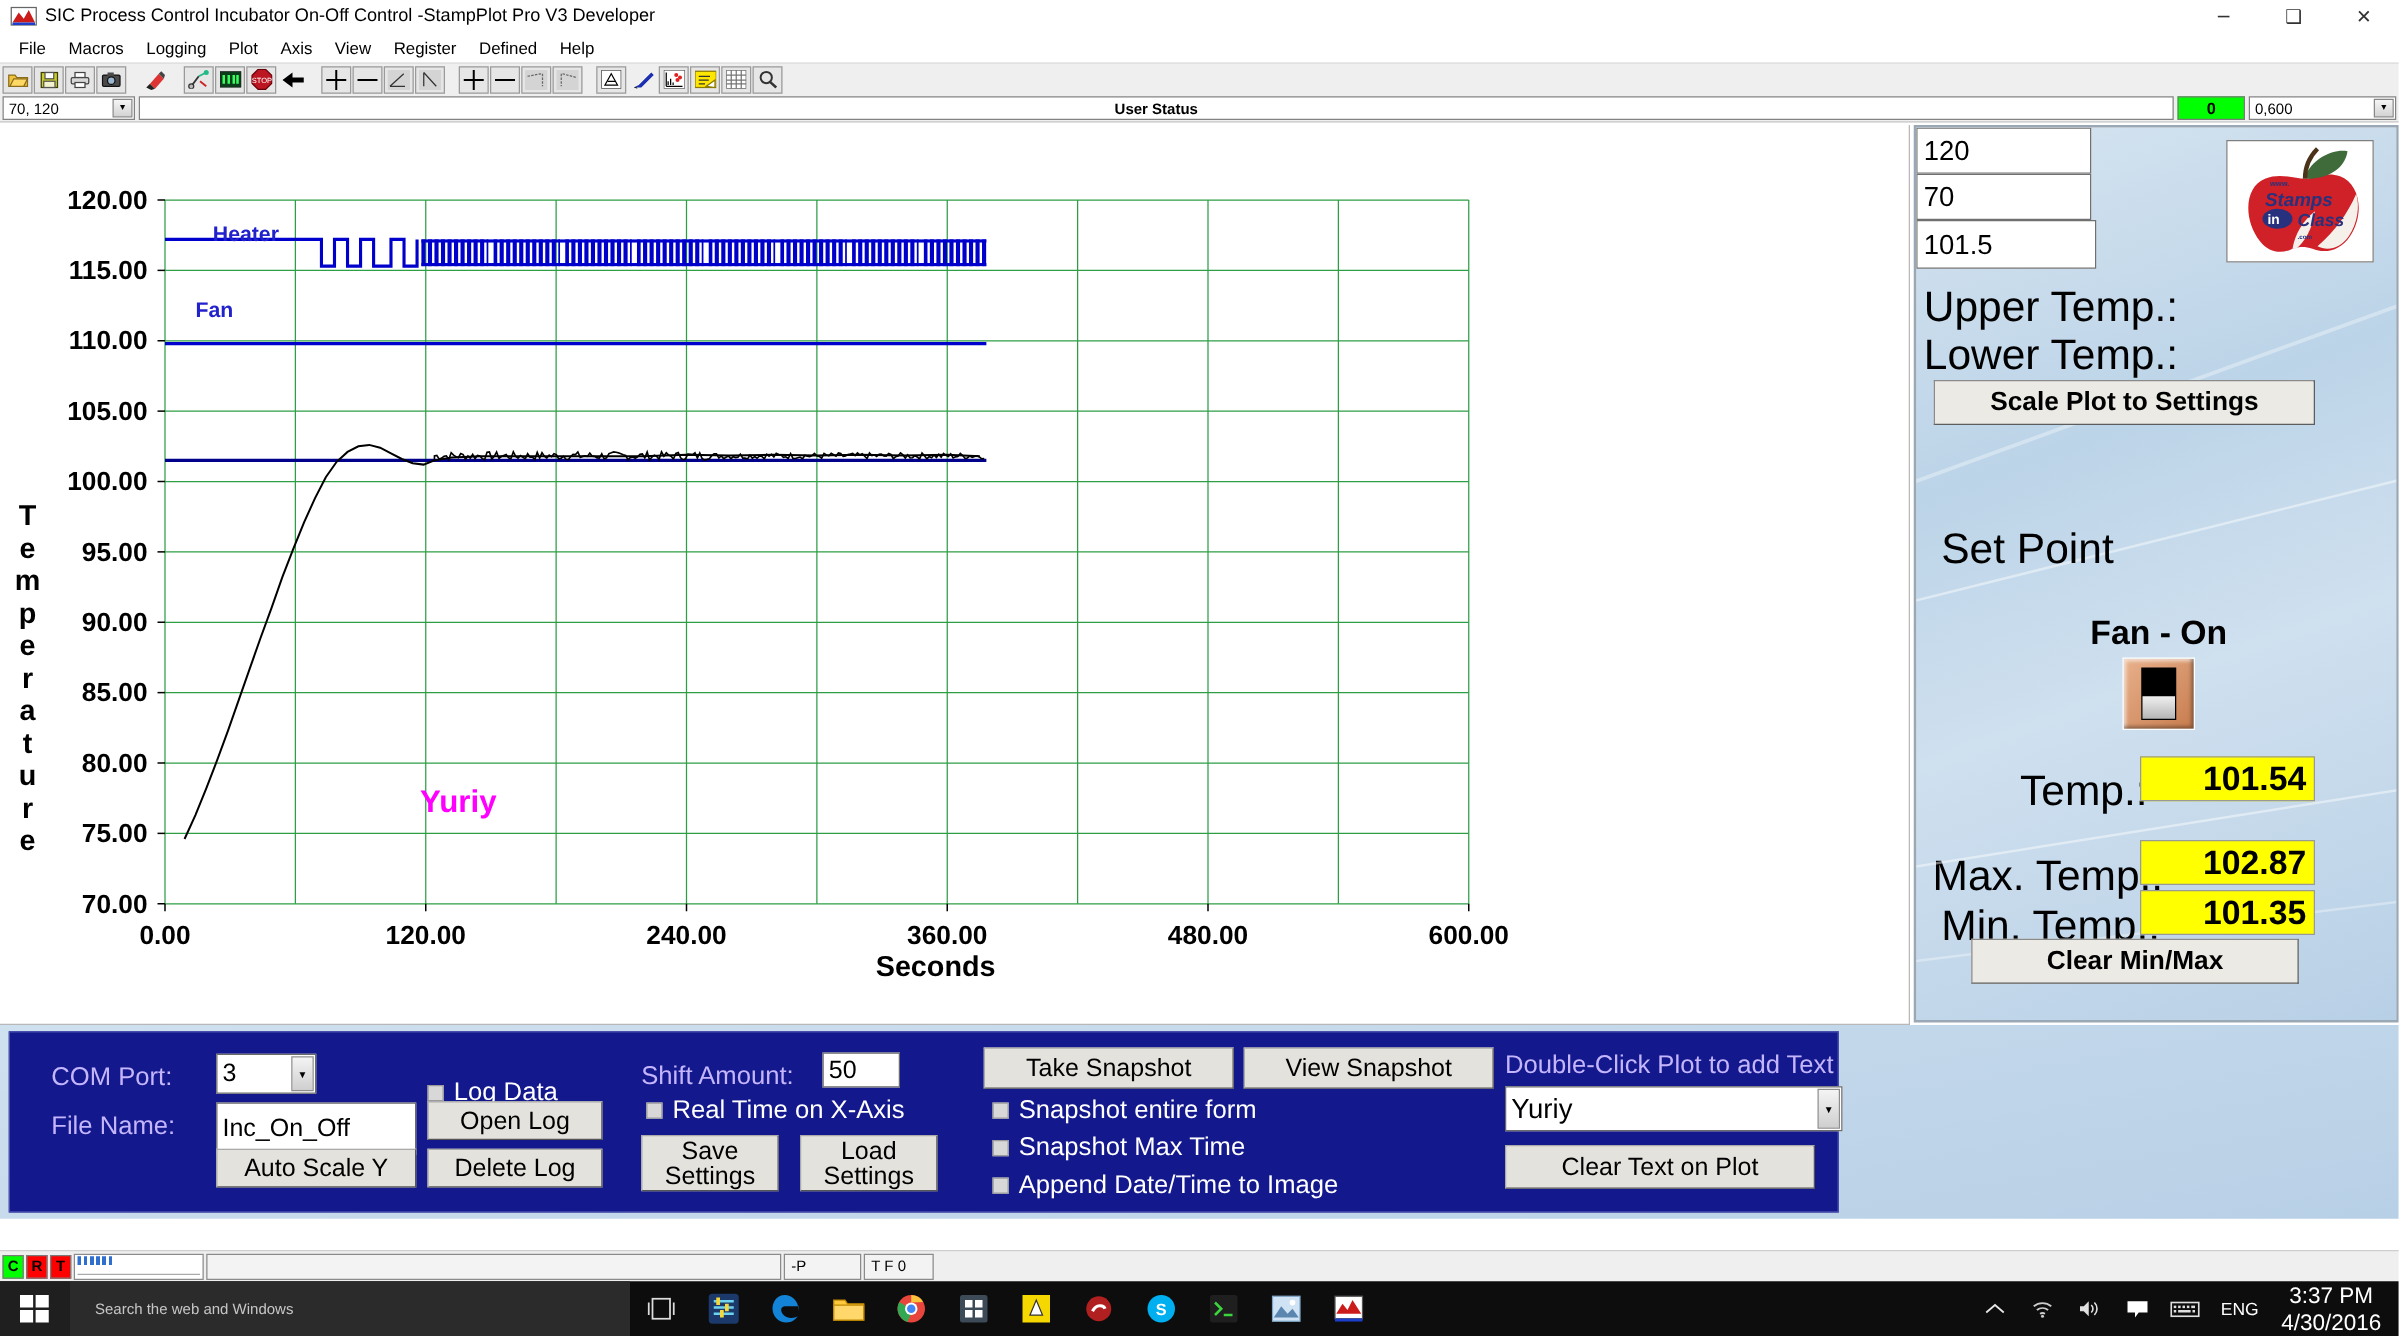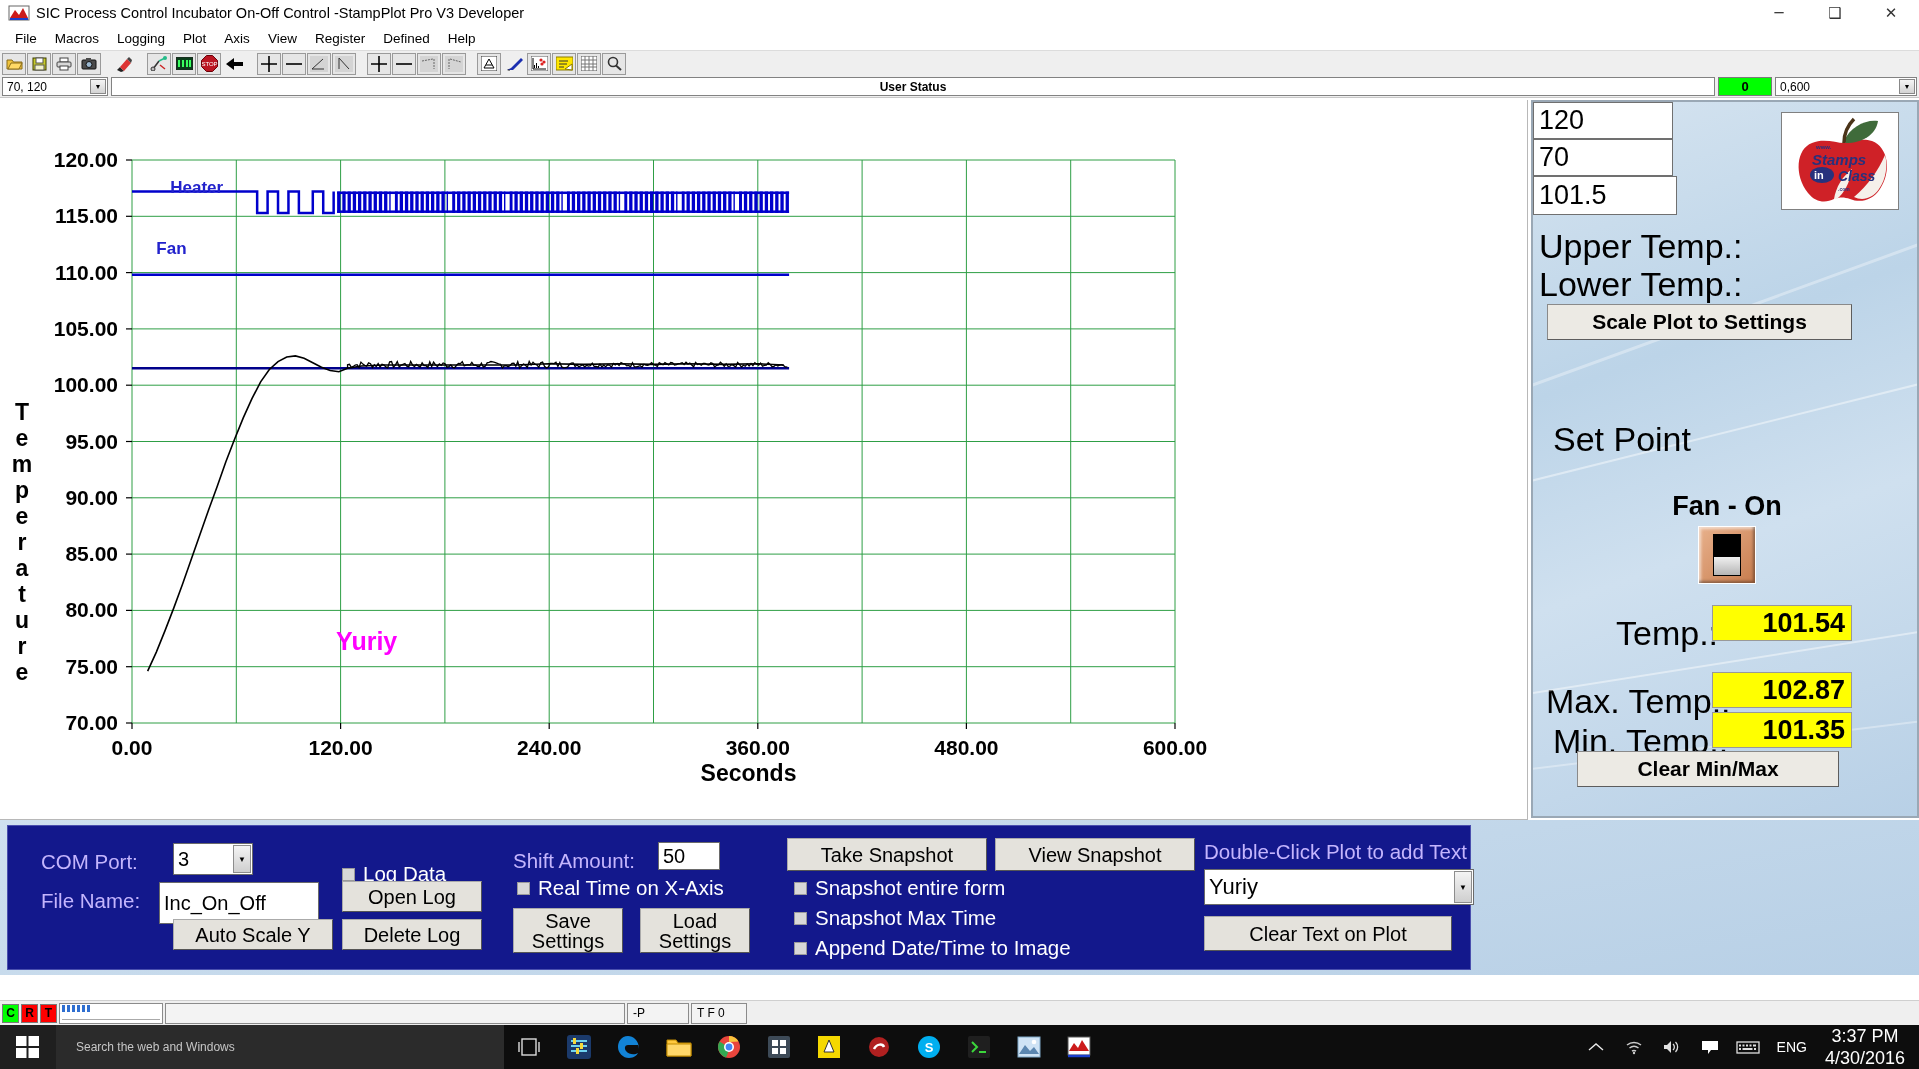--- a/index.html
+++ b/index.html
@@ -91,21 +91,21 @@
   #rightpanel::before { width: 420px; height: 2px; left: -20px; top: 330px; transform: rotate(-14deg); }
   #rightpanel::after  { width: 420px; height: 2px; left: -20px; top: 560px; transform: rotate(-9deg); }
   .swoosh { position:absolute; background: rgba(255,255,255,0.35); pointer-events:none;}
   #logo {
     position: absolute; right: 18px; top: 10px; width: 118px; height: 98px;
     background: #fff; border: 1px solid #808080;
   }
   .rp-row { position:absolute; display:flex; align-items:center; }
   .rp-label { font-size: 34px; font-weight: normal; color: #000; white-space:nowrap; }
   .rp-input {
-    background: #fff; border: 1px solid #707070; font-size: 27px; color:#000;
+    background: #fff; border: 1px solid #707070; font-size: 22px; color:#000;
     padding-left: 5px; display:flex; align-items:center;
   }
   .rp-btn {
     background: #eceae4; border: 1px solid #8a8a8a; border-right-color:#5d5d5d; border-bottom-color:#5d5d5d;
     display: flex; align-items: center; justify-content: center;
     font-size: 21px; font-weight: bold; color: #000;
   }
   .yellowbox {
     background: #ffff00; border: 1px solid #999; font-size: 27px; font-weight: bold;
     color: #000; display:flex; align-items:center; justify-content:flex-end; padding-right:6px;
@@ -384,21 +384,21 @@
   </div>
 </div>
 
 <div id="statusrow">
   <div class="combo" style="width:106px;">
     <span>70, 120</span>
     <span class="arrow">▼</span>
   </div>
   <div id="userstatus">User Status</div>
   <div id="greenbox">0</div>
-  <div class="combo" style="width:142px;">
+  <div class="combo" style="width:118px;">
     <span>0,600</span>
     <span class="arrow">▼</span>
   </div>
 </div>
 
 <div id="main">
 
   <div id="plotarea">
     <svg id="plotsvg" width="1528" height="718" viewBox="0 0 1528 718">
         <g>
@@ -662,21 +662,21 @@
 <div id="bluestripe"></div>
 <div id="bluepanel">
 
   <span class="blbl" style="left:33px;top:24px;">COM Port:</span>
   <div class="bcombo" style="left:165px;top:17px;width:80px;height:32px;">
     <span>3</span>
     <span class="ca">▼</span>
   </div>
 
   <span class="blbl" style="left:33px;top:63px;">File Name:</span>
-  <div class="binput" style="left:151px;top:56px;width:160px;height:42px;">
+  <div class="binput" style="left:165px;top:56px;width:160px;height:42px;">
     <span>Inc_On_Off</span>
   </div>
 
   <div class="bbtn" style="left:165px;top:93px;width:160px;height:31px;">
     <span>Auto Scale Y</span>
   </div>
 
   <div class="bchk" style="left:334px;top:22px;margin-top:14px;">
     <span class="box"></span>
     <span>Log Data</span>

